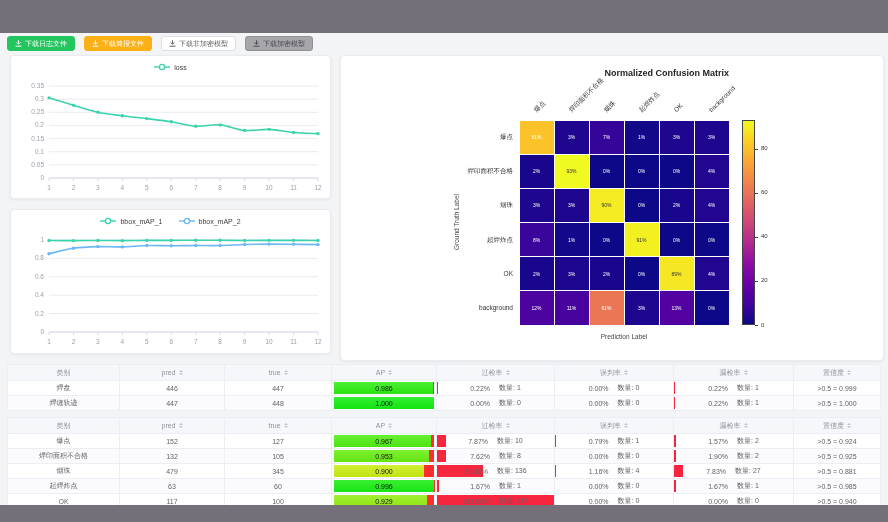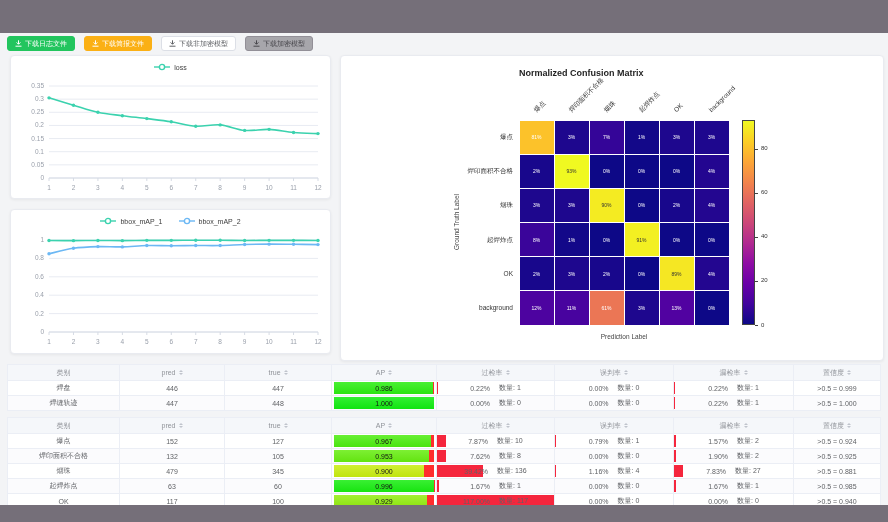--- a/index.html
+++ b/index.html
@@ -26,21 +26,21 @@
   .card1{left:10px;top:55px;width:321px;height:144px;}
   .card2{left:10px;top:209px;width:321px;height:145px;}
   .card3{left:340px;top:55px;width:544px;height:306px;}
 
   .legend{height:22px;display:flex;align-items:center;justify-content:center;gap:16px;}
   .legend-item{display:flex;align-items:center;gap:4px;cursor:pointer;}
   .legend-item span{font-size:7px;color:#3c3c3c;}
   svg text.tick{font-size:6.5px;fill:#9aa0ab;font-family:"Liberation Sans","DejaVu Sans",sans-serif;}
 
   
-  .cm-title{position:absolute;left:178px;top:12px;width:210px;text-align:left;
+  .cm-title{position:absolute;left:178px;top:12px;width:210px;text-align:right;
             font-size:9px;font-weight:bold;color:#1f1f1f;white-space:nowrap;}
   .cm-xlabel{position:absolute;left:178px;top:277px;width:210px;text-align:center;
              font-size:6.5px;color:#444;}
   .cm-ylabel{position:absolute;left:115px;top:166px;transform:translate(-50%,-50%) rotate(-90deg);
              font-size:6.5px;color:#444;white-space:nowrap;}
   .cm-xlab{position:absolute;font-size:6.5px;color:#333;white-space:nowrap;
            transform-origin:0 100%;transform:rotate(-45deg);height:8px;line-height:8px;}
   .cm-ylab{position:absolute;left:0;width:172px;text-align:right;font-size:6.5px;color:#333;
            height:8px;line-height:8px;white-space:nowrap;}
   .cm-cell{position:absolute;display:flex;align-items:center;justify-content:center;

